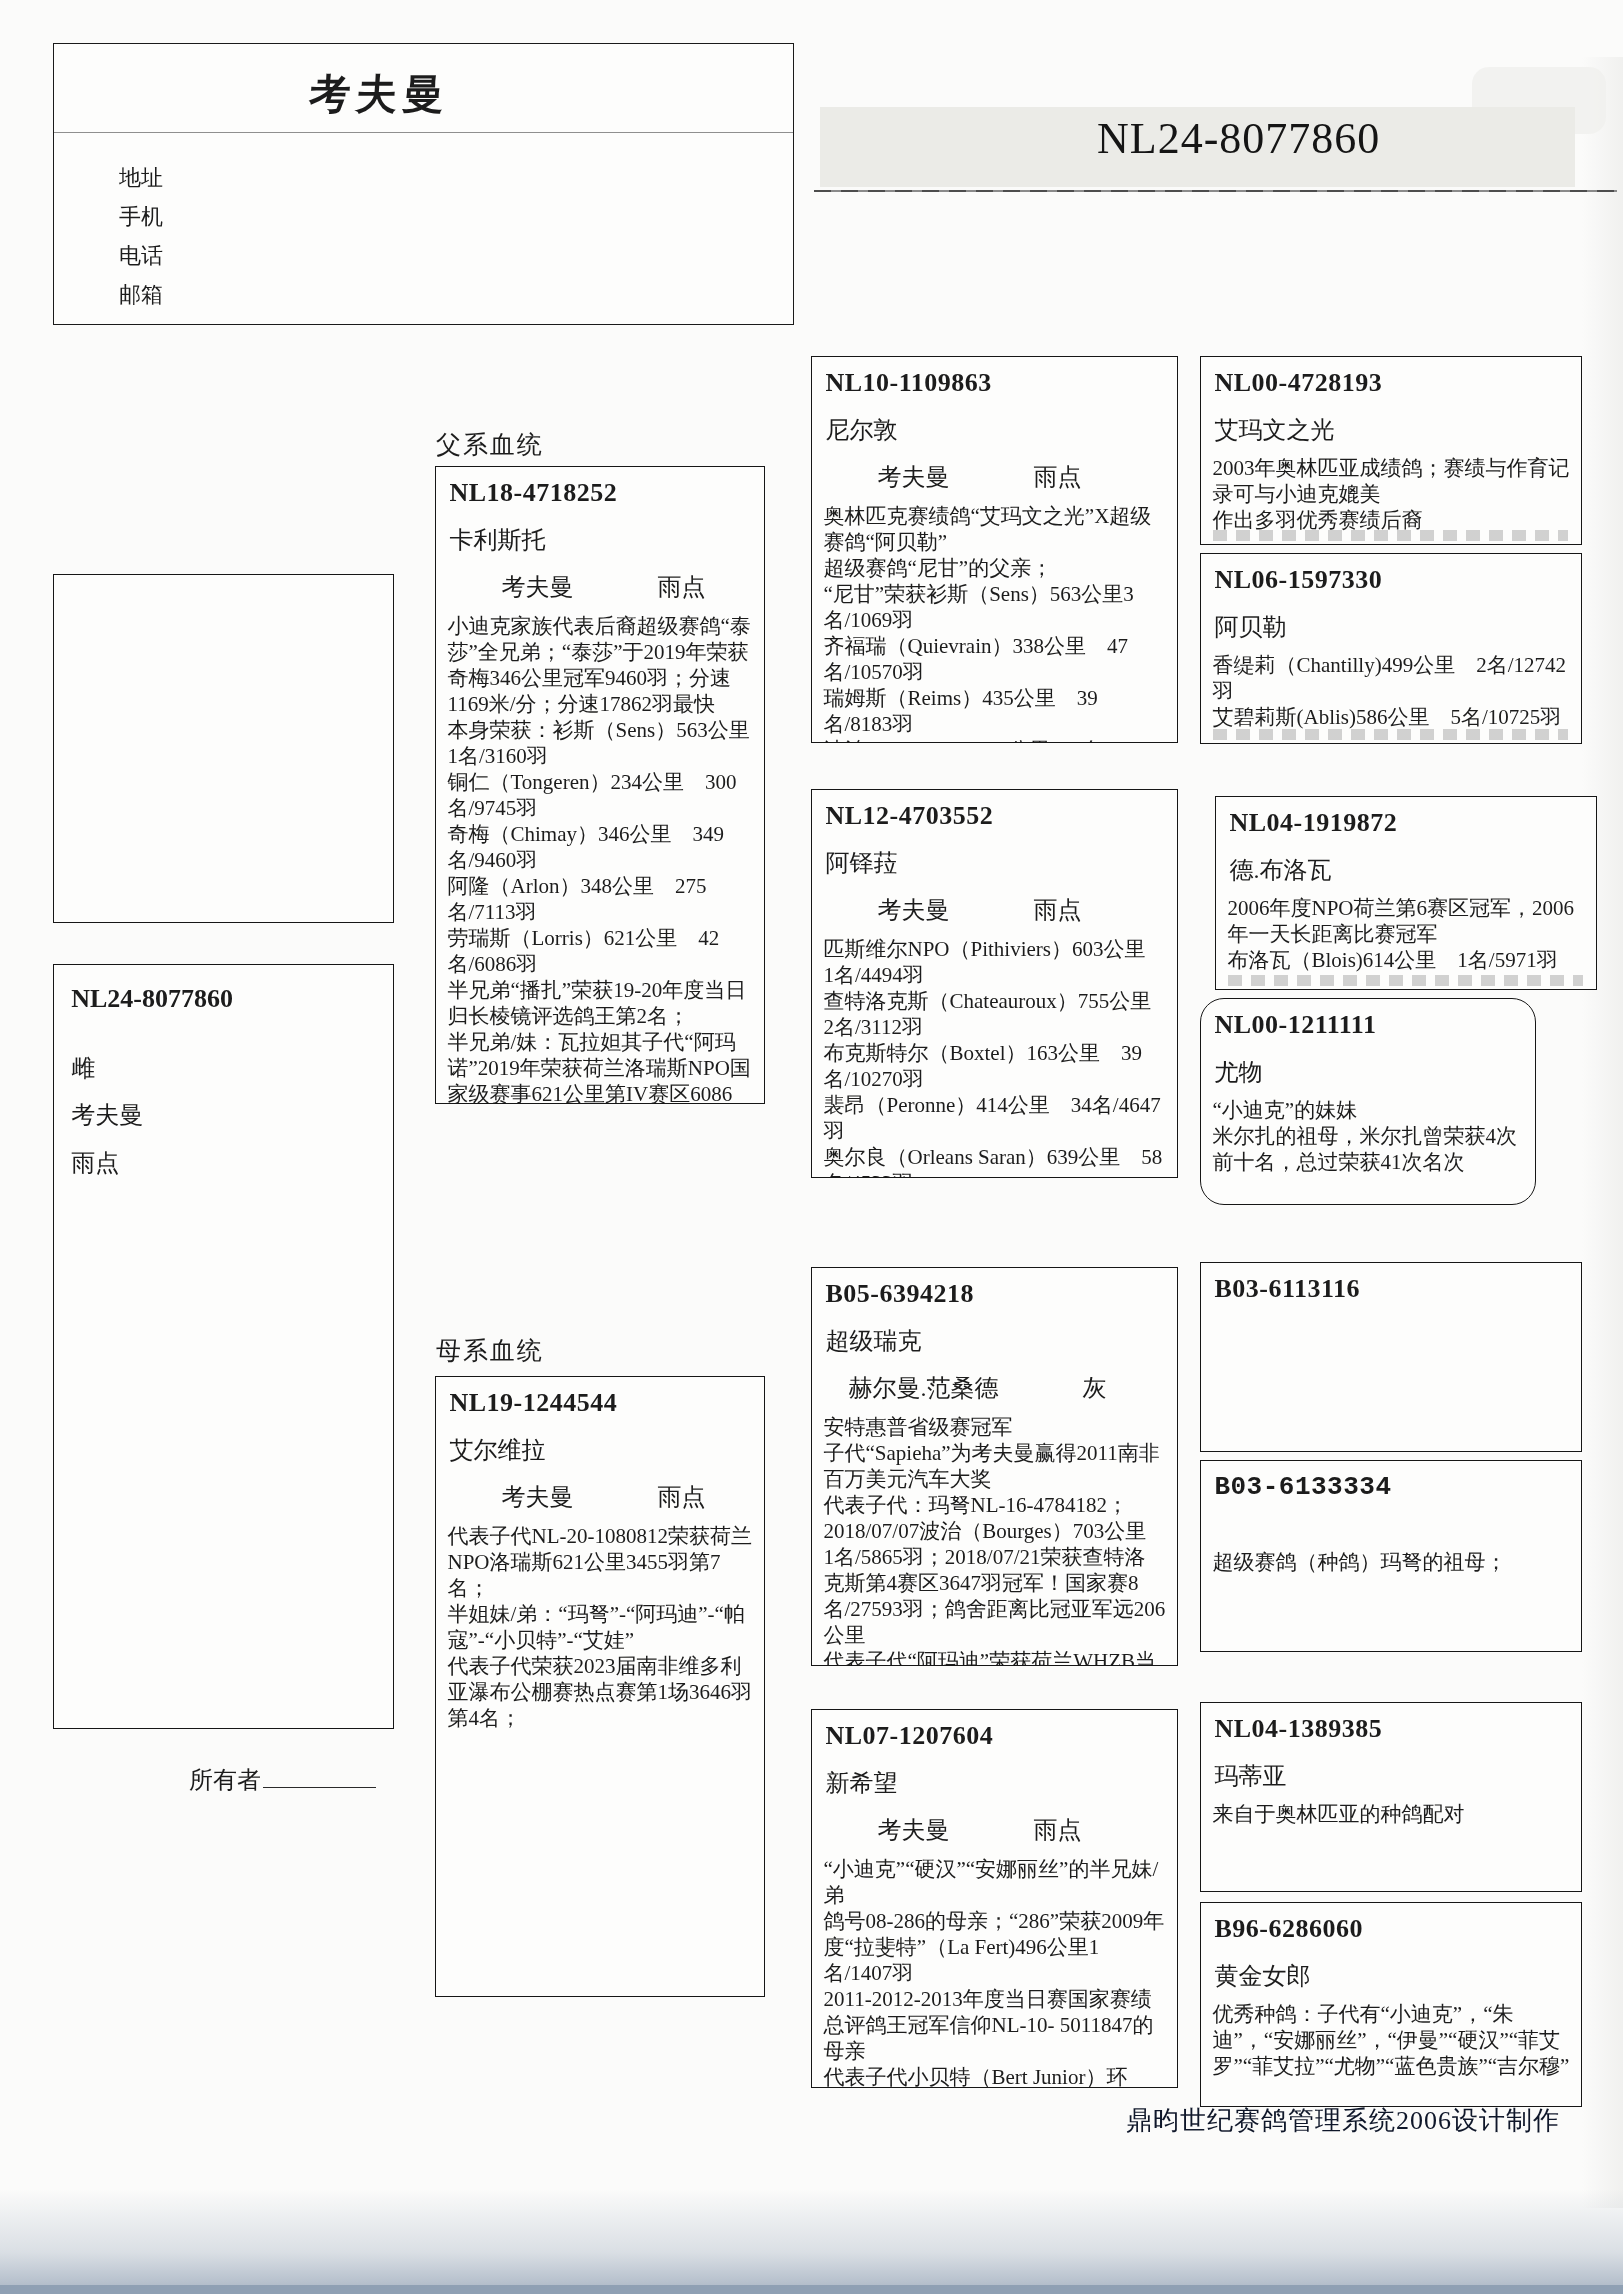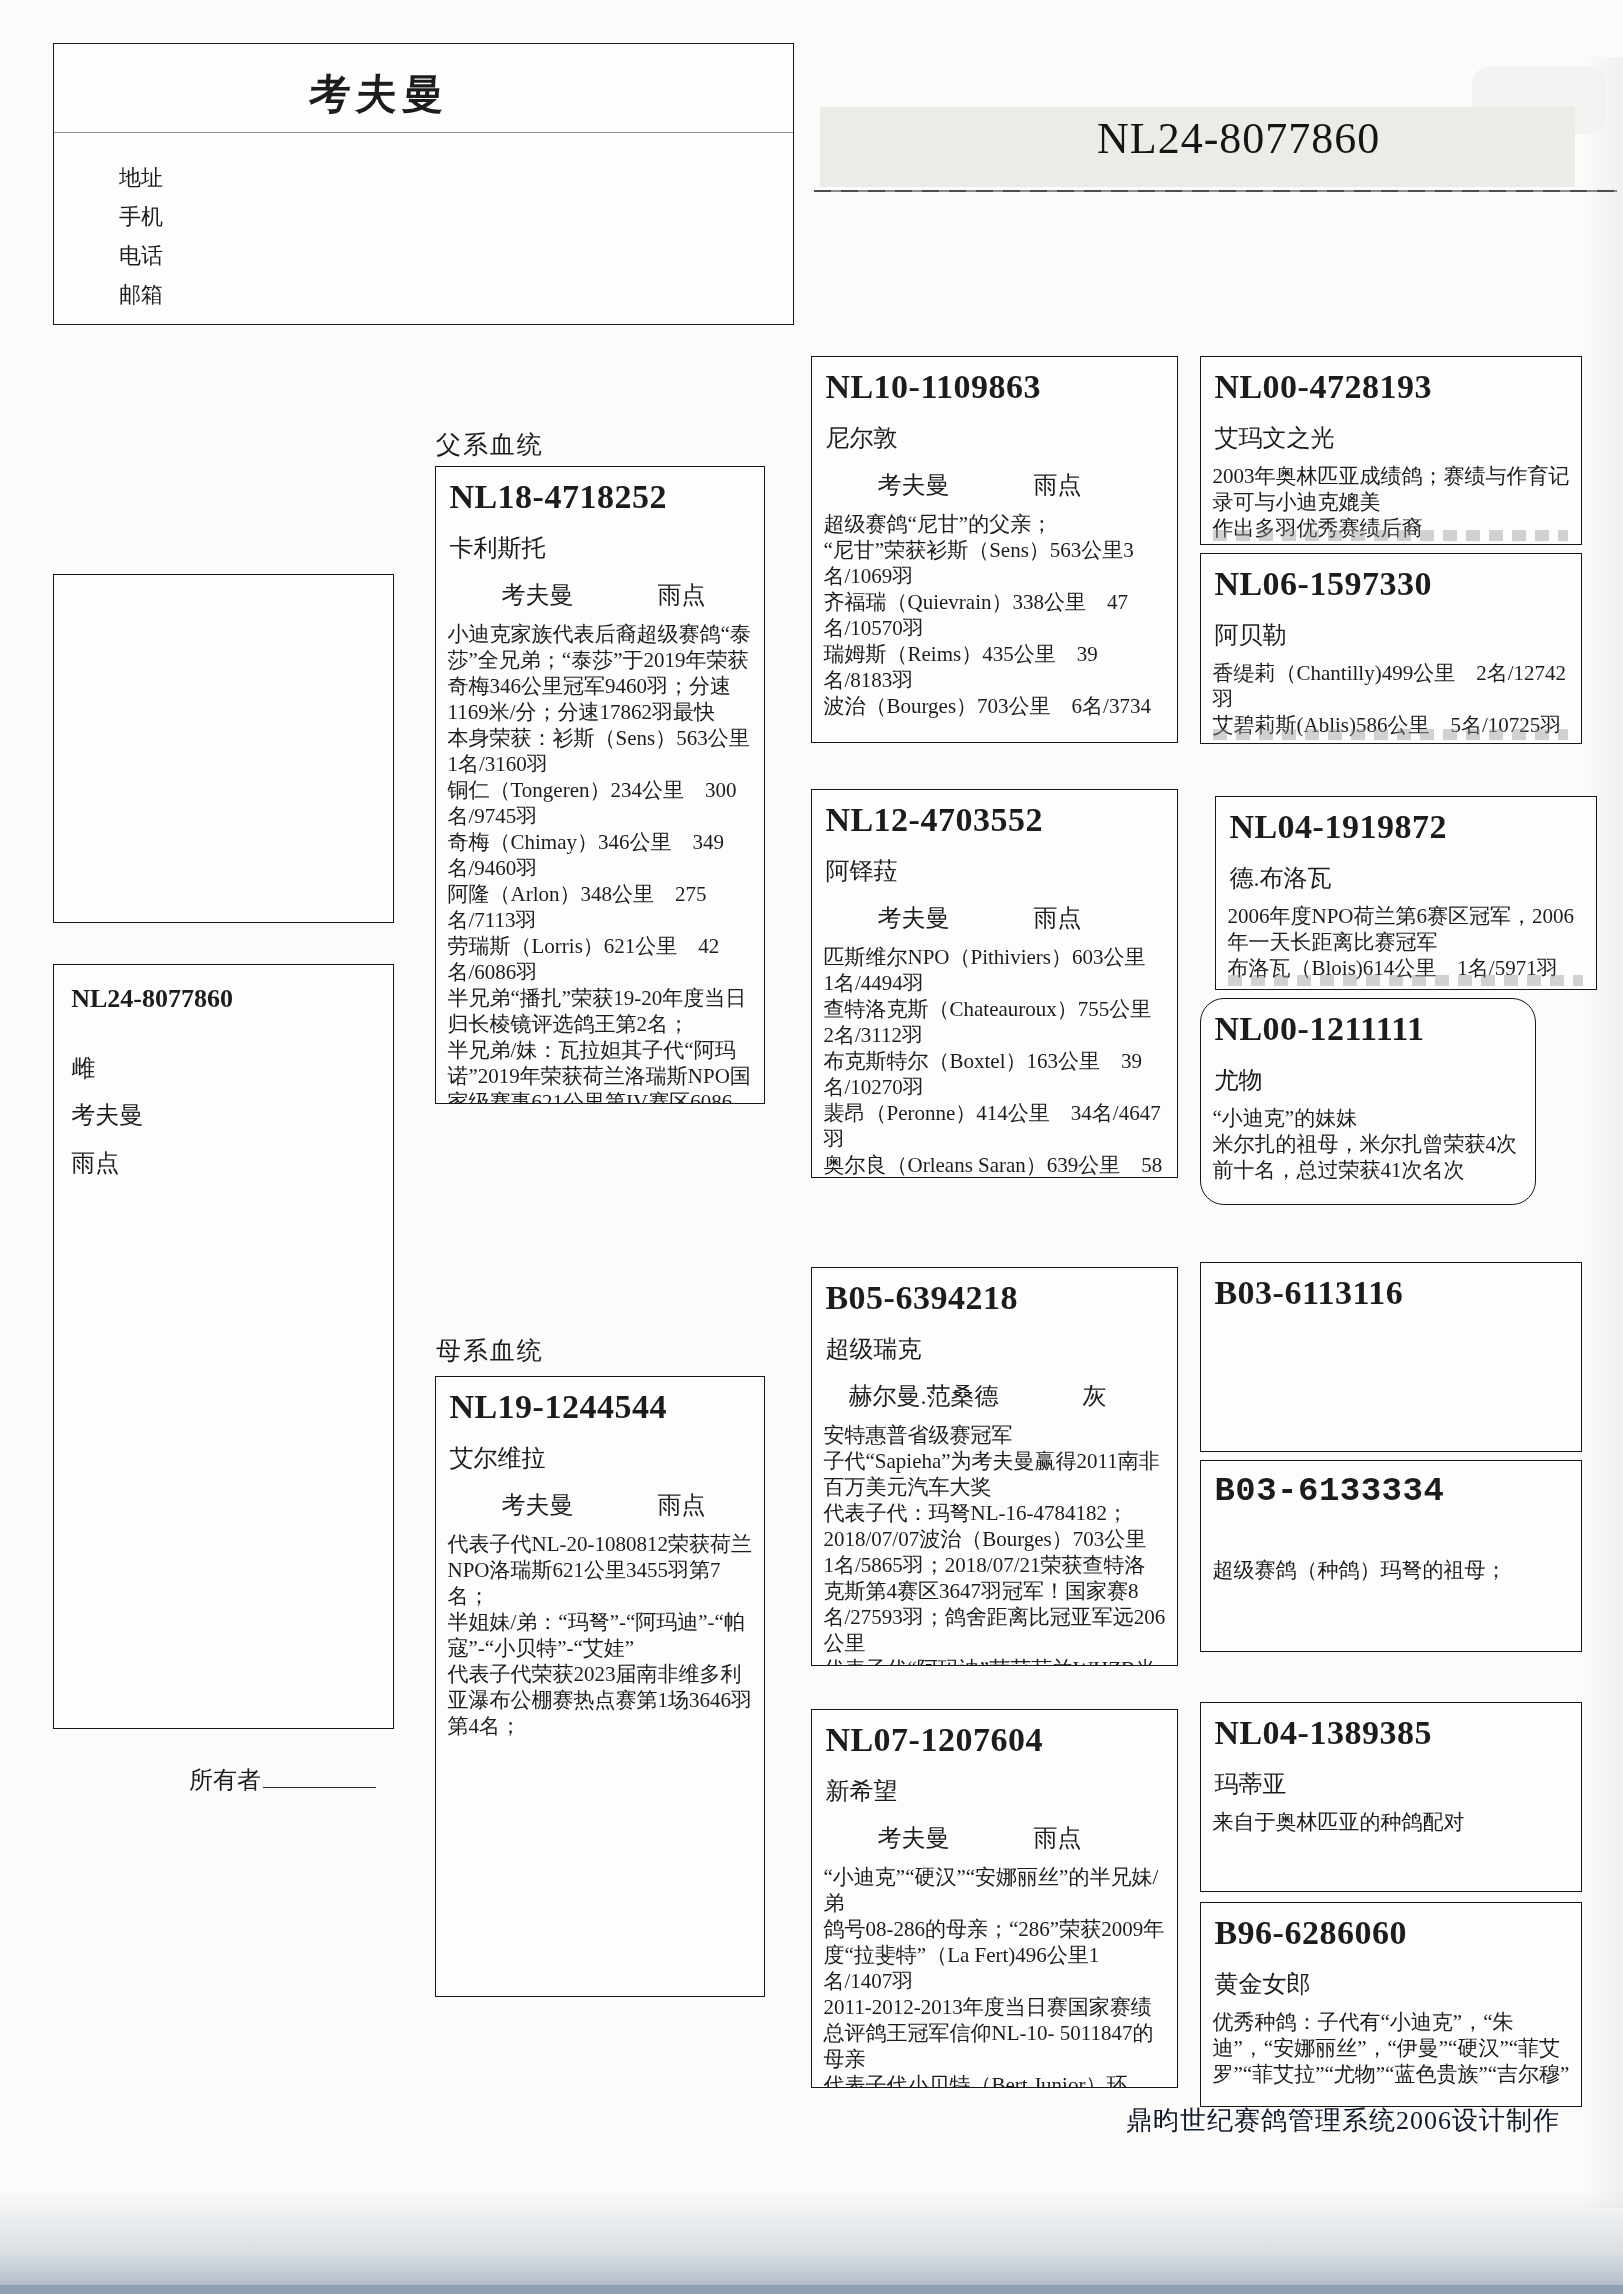--- a/index.html
+++ b/index.html
@@ -14,21 +14,21 @@
   .header-fields{margin:25px 0 0 65px;}
   .header-field{font-size:22px;line-height:39px;}
   
   .ring-band{position:absolute;left:820px;top:107px;width:755px;height:80px;background:#ebebe7;}
   .ring-big{position:absolute;left:1097px;top:113px;font-size:44px;letter-spacing:1px;color:#151515;}
   .ring-underline{position:absolute;left:814px;top:190px;width:803px;height:1.9px;
                   background:repeating-linear-gradient(90deg,#4d4d4d 0 17px,#8a8a8a 17px 27px);}
   
   .pbox{position:absolute;border:1.9px solid #161616;background:#fdfdfc;box-sizing:border-box;
         padding:9.6px 11.5px;overflow:hidden;}
-  .ring{font-size:34px;font-weight:600;letter-spacing:0.5px;margin:1.9px 0 0 1.9px;white-space:nowrap;}
+  .ring{font-size:26px;font-weight:600;letter-spacing:0.5px;margin:1.9px 0 0 1.9px;white-space:nowrap;}
   .pname{font-size:24px;margin:15.3px 0 0 1.9px;min-height:24px;}
   .strain-row{display:flex;font-size:24px;margin:15.3px 0 0 0;padding-left:54px;}
   .strain-row .c2{margin-left:84px;}
   .pbody{margin-top:9.6px;}
   .pbody p.bl{margin:0;font-size:21px;line-height:26px;text-align:left;}
   .sub-row{font-size:24px;margin:15.3px 0 0 5.7px;min-height:24px;}
   .sub-ring{font-size:26px;font-weight:600;margin:9.6px 0 38px 5.7px;}
   
   .branch-label{position:absolute;font-size:25px;letter-spacing:1.9px;}
   .owner-line{position:absolute;left:189px;top:1764px;font-size:24px;}
@@ -116,20 +116,21 @@
   </div>
 
   <div class="pbox" style="left:811px;top:356px;width:367px;height:387px;">
     <div class="ring">NL10-1109863</div>
     <div class="pname">尼尔敦</div>
     <div class="strain-row">
       <span class="c1">考夫曼</span>
       <span class="c2">雨点</span>
     </div>
     <div class="pbody">
+        <p class="bl">奥林匹克赛绩鸽“艾玛文之光”X超级赛鸽“阿贝勒”</p>
         <p class="bl">超级赛鸽“尼甘”的父亲；</p>
         <p class="bl">“尼甘”荣获衫斯（Sens）563公里3名/1069羽</p>
         <p class="bl">齐福瑞（Quievrain）338公里　47名/10570羽</p>
         <p class="bl">瑞姆斯（Reims）435公里　39名/8183羽</p>
         <p class="bl">波治（Bourges）703公里　6名/3734</p>
       </div>
   </div>
 
   <div class="pbox" style="left:811px;top:789px;width:367px;height:389px;">
     <div class="ring">NL12-4703552</div>

